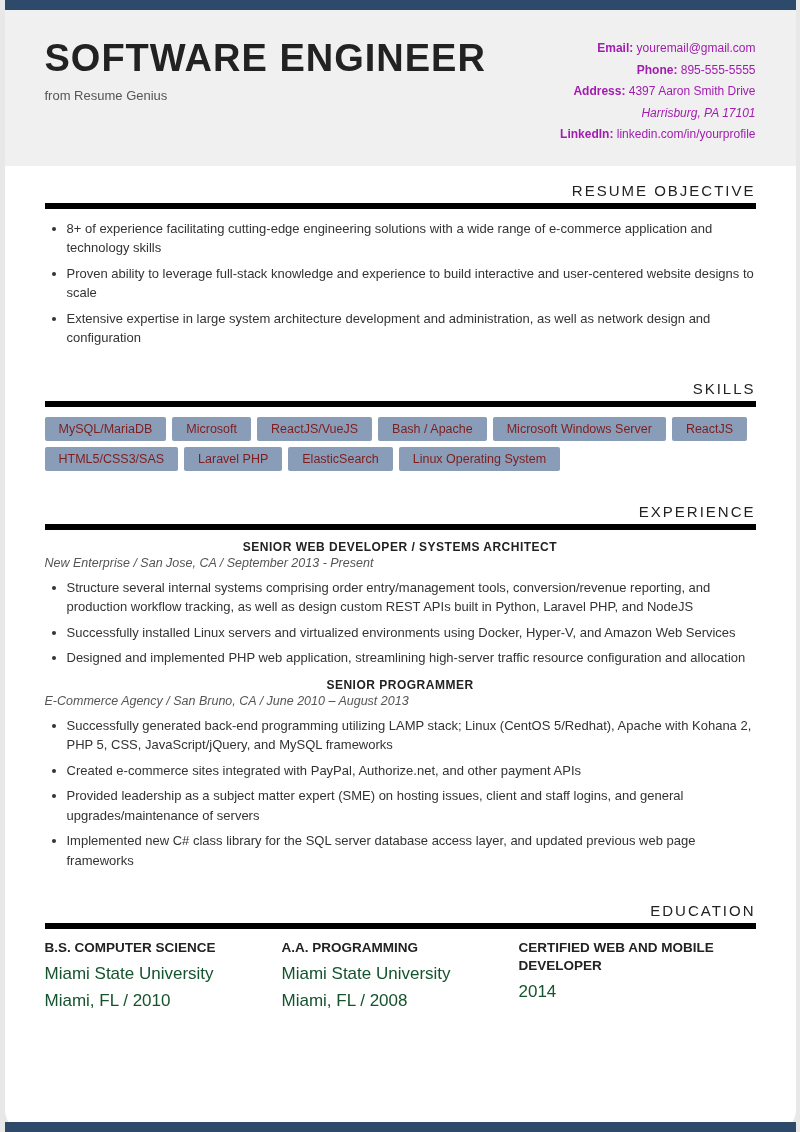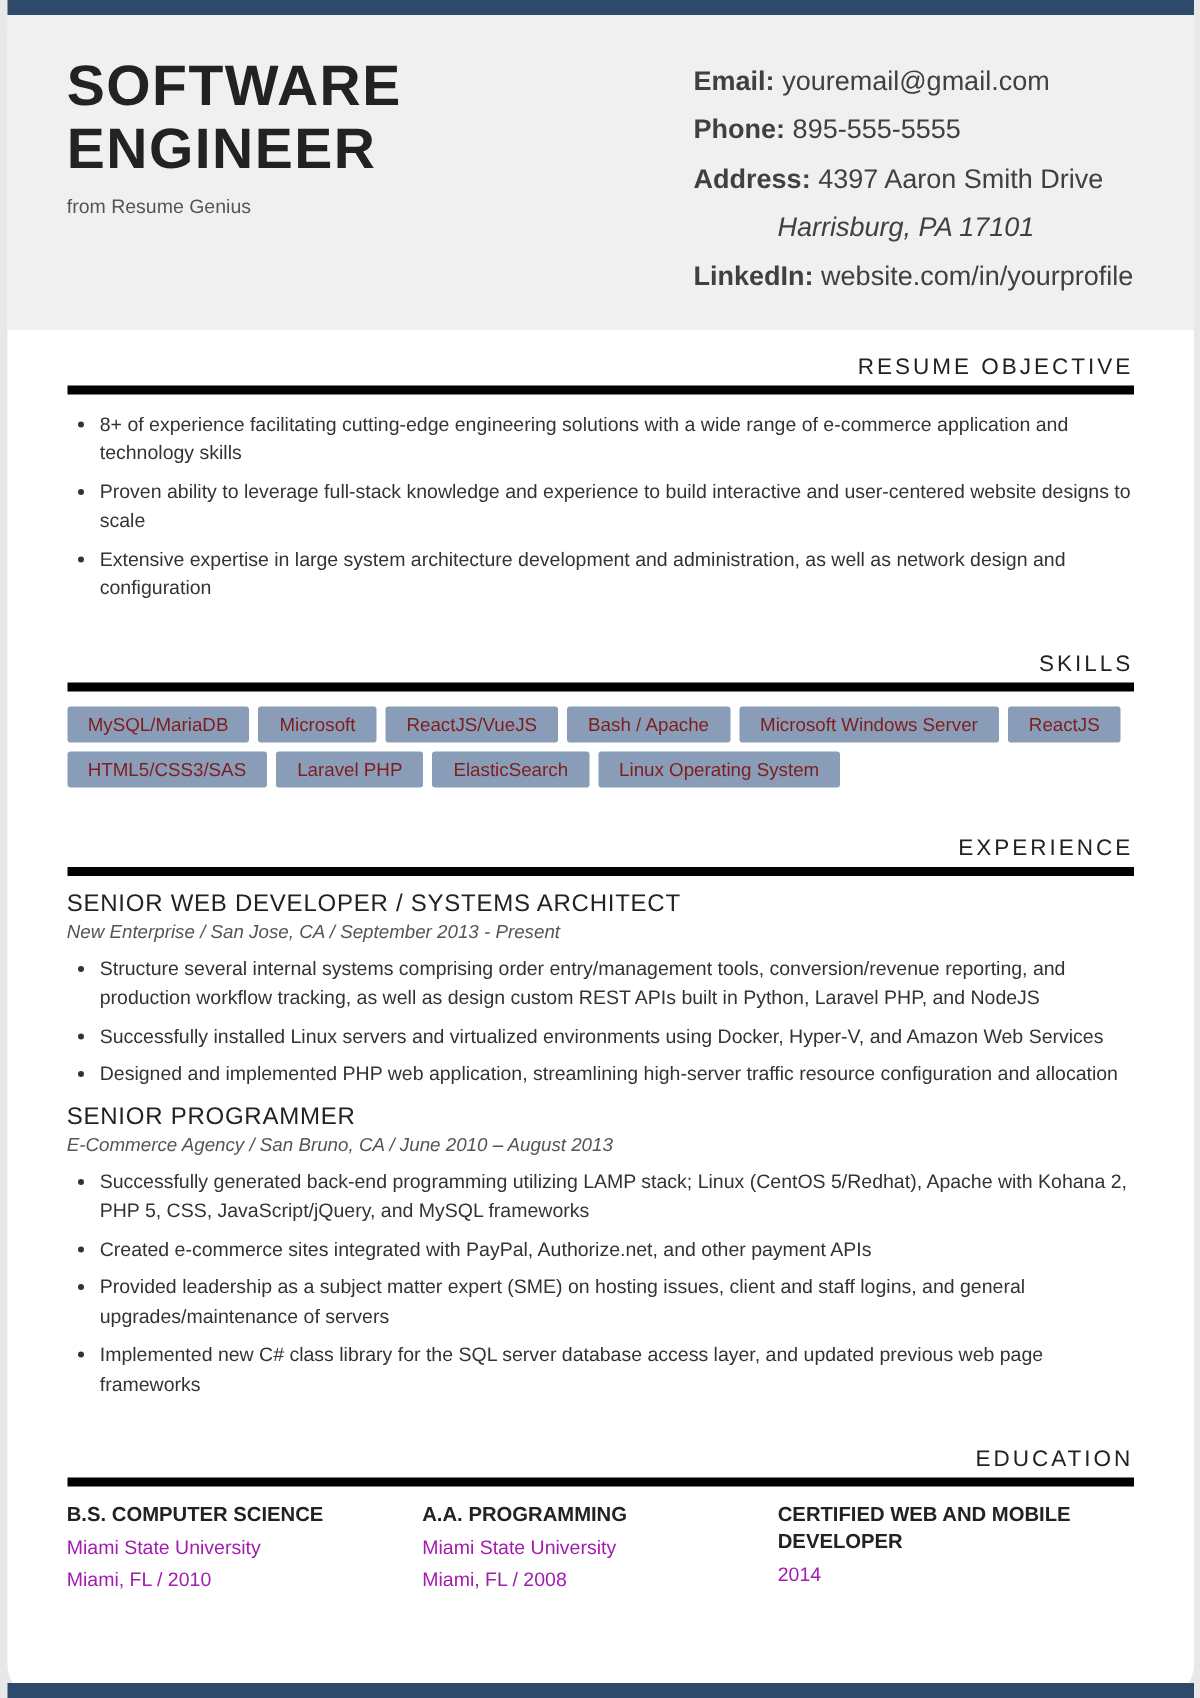--- a/index.html
+++ b/index.html
@@ -52,23 +52,23 @@
       line-height: 1.1;
     }
 
     .header-subtitle {
       font-size: 13px;
       color: #555;
       margin-top: 8px;
     }
 
     .header-right {
-      text-align: left;
-      font-size: 18px;
-      color: #404040;
+      text-align: right;
+      font-size: 12px;
+      color: #a21caf;
       line-height: 1.8;
     }
 
     .header-right .label {
       font-weight: bold;
     }
 
     .section {
       padding: 16px 40px 8px 40px;
     }
@@ -108,27 +108,28 @@
     .skill-tag {
       background: #8a9db8;
       color: #7f1d1d;
       padding: 5px 14px;
       font-size: 12.5px;
       border-radius: 2px;
       text-align: center;
     }
 
     .job-title {
-      font-size: 16px;
-      font-weight: normal;
+      font-size: 12px;
+      font-weight: bold;
       color: #222;
       margin-top: 10px;
       margin-bottom: 2px;
       text-transform: uppercase;
       letter-spacing: 0.5px;
+      text-align: center;
     }
 
     .job-meta {
       font-size: 12.5px;
       color: #555;
       font-style: italic;
       margin-bottom: 8px;
     }
 
     .education-grid {
@@ -144,22 +145,22 @@
     .edu-degree {
       font-size: 13.5px;
       font-weight: bold;
       color: #222;
       text-transform: uppercase;
       margin-bottom: 3px;
       line-height: 1.3;
     }
 
     .edu-school {
-      font-size: 13px;
-      color: #a21caf;
+      font-size: 17px;
+      color: #14532d;
       line-height: 1.6;
     }
 
     .bottom-bar {
       height: 10px;
       background: #2e4a6b;
       width: 100%;
       position: absolute;
       bottom: 0;
     }
@@ -184,21 +185,21 @@
         <span class="label">Phone:</span>
         <span>895-555-5555</span>
       </div>
       <div>
         <span class="label">Address:</span>
         <span>4397 Aaron Smith Drive</span><br>
         <span style="padding-left:56px;font-style:italic;">Harrisburg, PA 17101</span>
       </div>
       <div>
         <span class="label">LinkedIn:</span>
-        <span>website.com/in/yourprofile</span>
+        <span>linkedin.com/in/yourprofile</span>
       </div>
     </div>
   </div>
 
   <div class="section">
     <div class="section-title">RESUME OBJECTIVE</div>
     <ul class="bullet-list">
       <li>8+ of experience facilitating cutting-edge engineering solutions with a wide range of e-commerce application and technology skills</li>
       <li>Proven ability to leverage full-stack knowledge and experience to build interactive and user-centered website designs to scale</li>
       <li>Extensive expertise in large system architecture development and administration, as well as network design and configuration</li>

